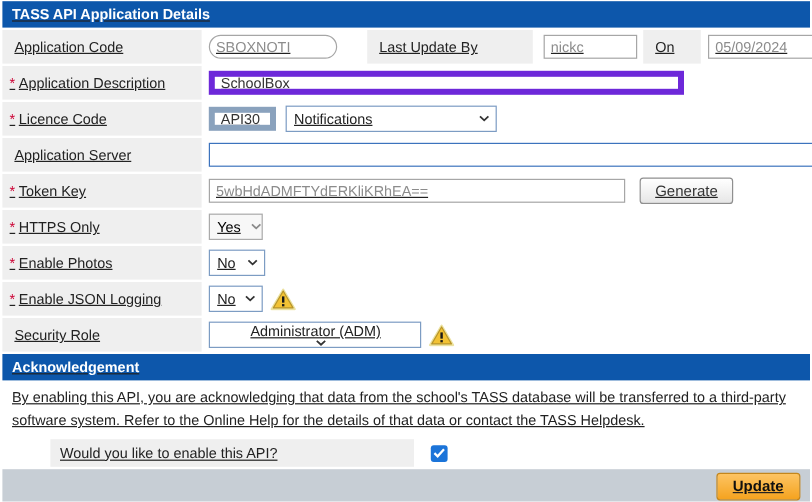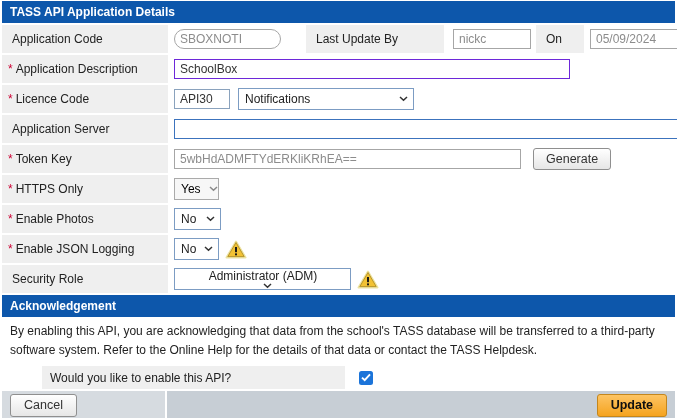--- a/index.html
+++ b/index.html
@@ -1,40 +1,40 @@
 <!DOCTYPE html>
 <html><head>
 <meta charset="utf-8">
 <style>
   html,body { margin:0; padding:0; }
   body {
     width:677px; height:418px; background:#fff;
     font-family:"Liberation Sans", sans-serif; font-size:12px; color:#222;
     overflow:hidden;
   }
-  .page { width:677px; height:418px; position:relative; }
+  .page { width:677px; height:418px; position:relative;text-decoration:underline; }
 
   .section-bar {
     background:#0d57ab; color:#fff; font-weight:bold;
     height:22px; line-height:22px; padding-left:8px;
     margin:1px 2px 0 2px; font-size:12px;
   }
 
   .row { display:flex; margin:2px 2px 0 2px; height:28px; }
   .row .cell { margin-right:2px; display:flex; align-items:center; }
   .row .cell:last-child { margin-right:0; flex:1; }
   .cell.label { background:#efefef; padding-left:6px; color:#222; }
   .cell.field { background:#fff; padding-left:4px; }
   .w160 { width:160px; flex:none; }
   .req { color:#cc0033; margin-right:3px; font-weight:normal; }
   .noreq { margin-left:4px; }
 
   input.txt {
     height:20px; box-sizing:border-box; font-family:"Liberation Sans", sans-serif;
-    font-size:12px; padding:0 5px; border:1px solid #6d28d9; color:#333; background:#fff;
+    font-size:12px; padding:0 5px; border:5px solid #6d28d9; color:#333; background:#fff;
   }
   input.txt:disabled, input.txt.dis {
     border:1px solid #a6a6a6; color:#8c8c8c; background:#fff;
   }
   input.server { border:1px solid #3c73bd; }
 
   .selectbox {
     height:22px; box-sizing:border-box; border:1px solid #7c9cc3; background:#fff;
     display:flex; align-items:center; justify-content:space-between;
     padding:0 5px 0 6px; color:#222; cursor:default;
@@ -249,21 +249,18 @@
         <span style="display:flex;">
           <svg width="10" height="9" viewBox="0 0 10 9">
               <path d="M1 4.6 L3.7 7.2 L9 1.3" fill="none" stroke="#fff" stroke-width="1.9"></path>
             </svg>
         </span>
       </div>
     </div>
   </div>
 
   <div class="footer">
-    <div class="footer-left">
-      <button class="btn">Cancel</button>
-    </div>
     <div class="footer-right">
       <button class="btn btn-update">Update</button>
     </div>
   </div>
 
 </div>
 
 </body></html>

